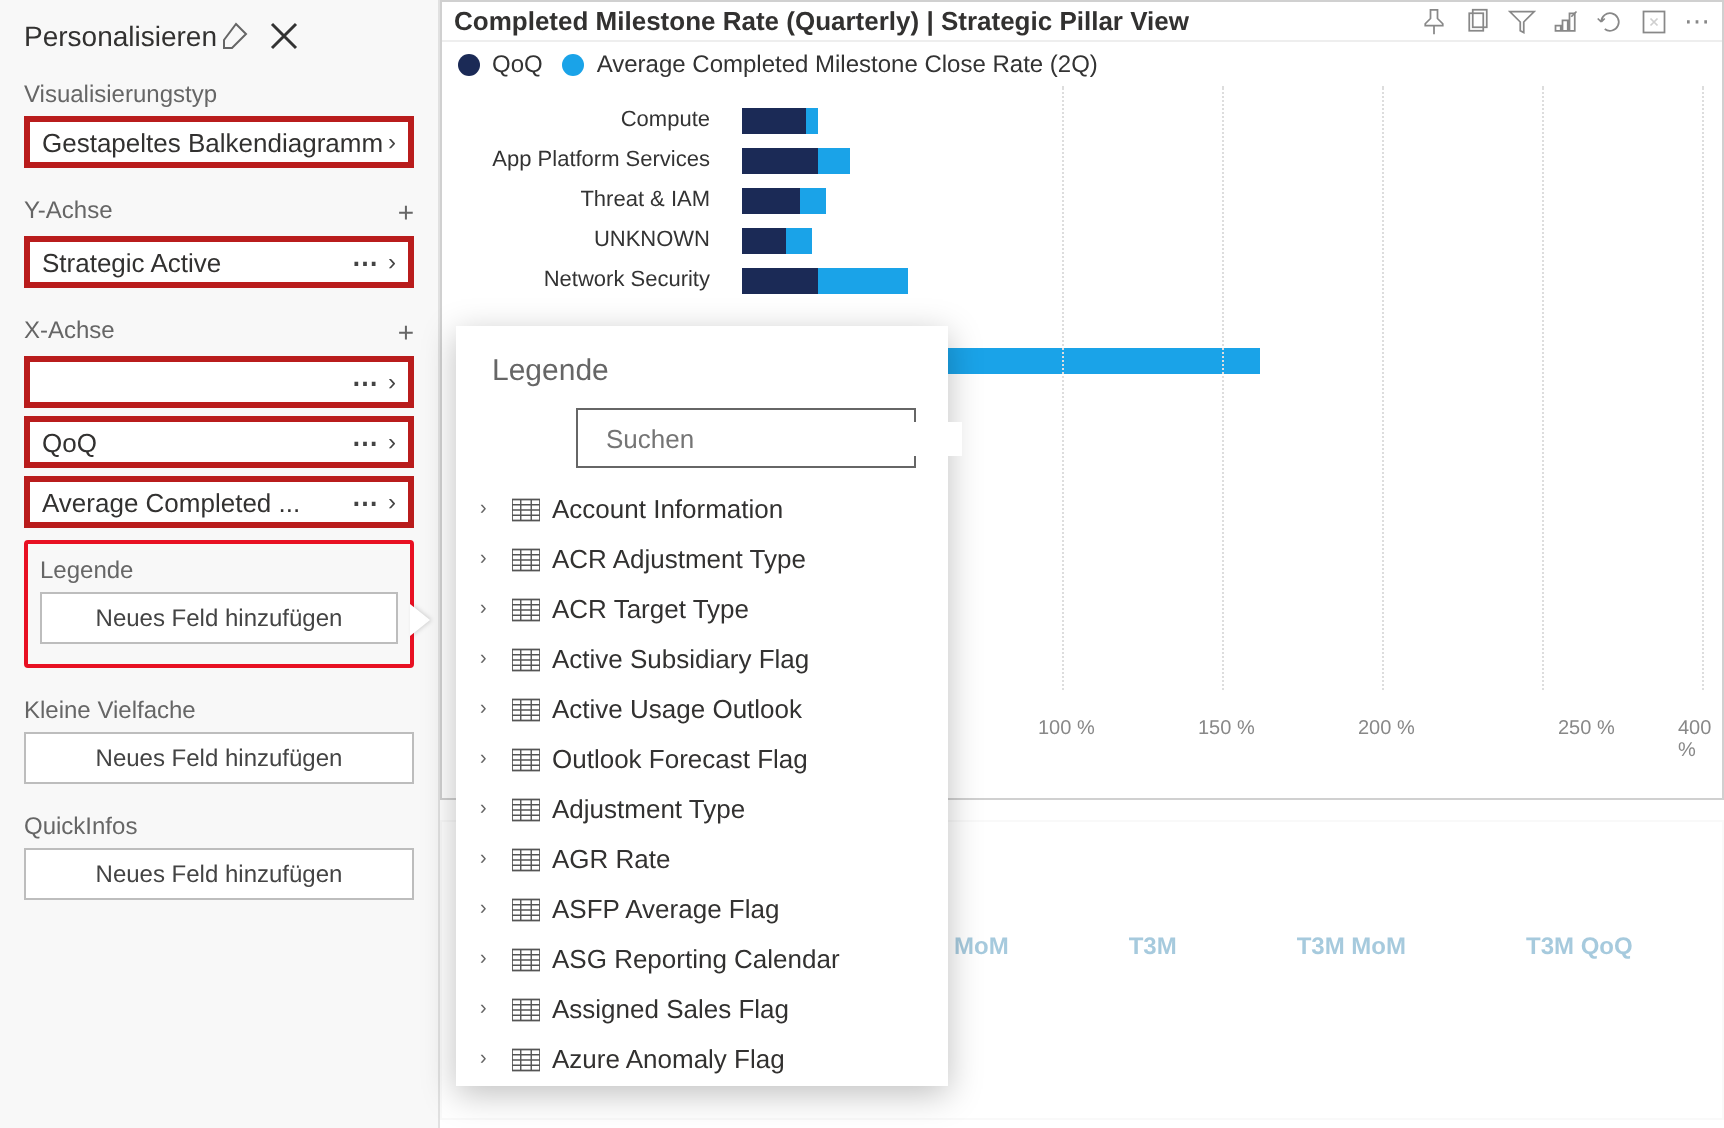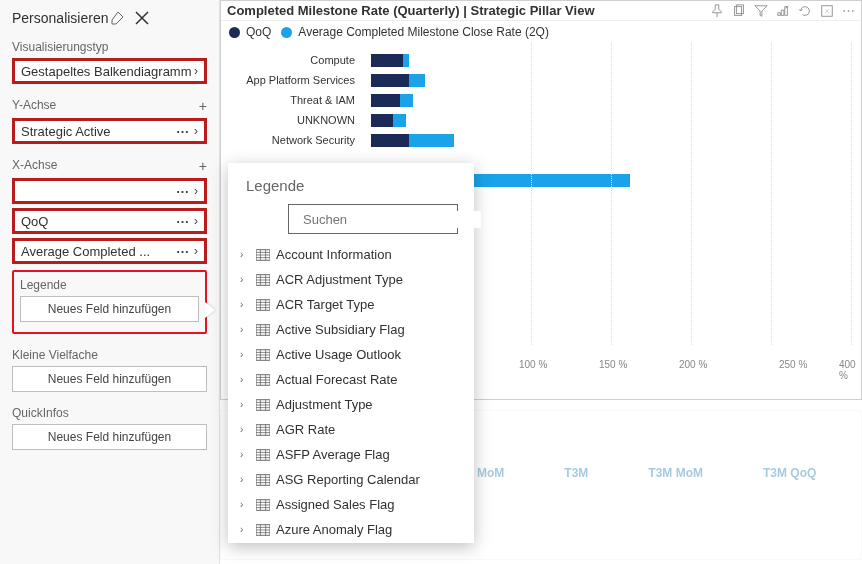--- a/index.html
+++ b/index.html
@@ -466,21 +466,21 @@
           <path d="M0 3h16M0 6h16M0 9h16M5 0v12M11 0v12" stroke="#555" stroke-width="0.8"></path>
         </svg>
         <span>Active Usage Outlook</span>
       </div>
       <div class="tree-item">
         <span class="tree-chev">›</span>
         <svg class="table-icon" viewBox="0 0 16 12">
           <rect x="0" y="0" width="16" height="12" fill="none" stroke="#555"></rect>
           <path d="M0 3h16M0 6h16M0 9h16M5 0v12M11 0v12" stroke="#555" stroke-width="0.8"></path>
         </svg>
-        <span>Actual Forecast Rate</span>
+        <span>Outlook Forecast Flag</span>
       </div>
       <div class="tree-item">
         <span class="tree-chev">›</span>
         <svg class="table-icon" viewBox="0 0 16 12">
           <rect x="0" y="0" width="16" height="12" fill="none" stroke="#555"></rect>
           <path d="M0 3h16M0 6h16M0 9h16M5 0v12M11 0v12" stroke="#555" stroke-width="0.8"></path>
         </svg>
         <span>Adjustment Type</span>
       </div>
       <div class="tree-item">

